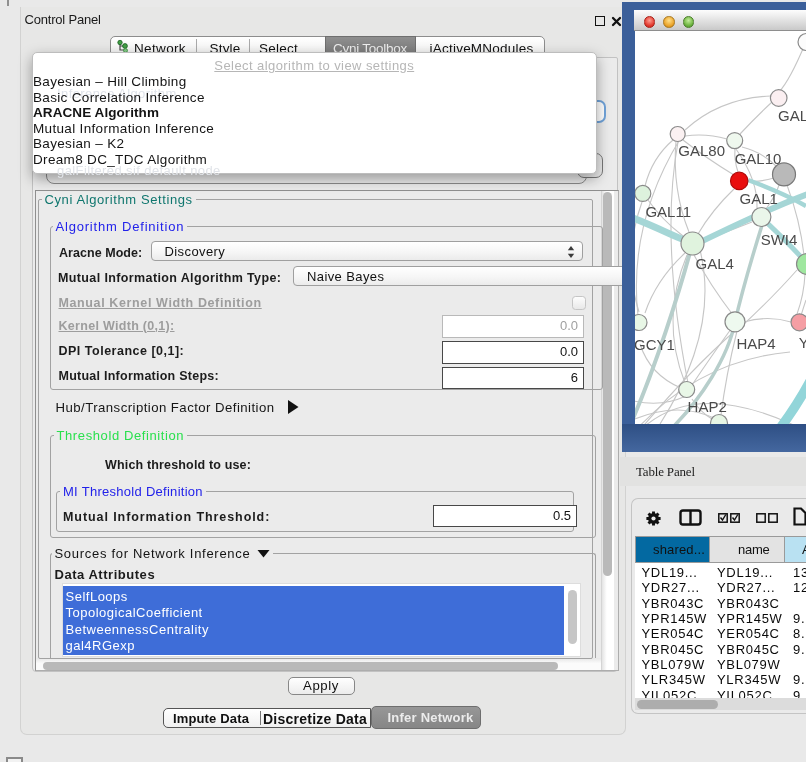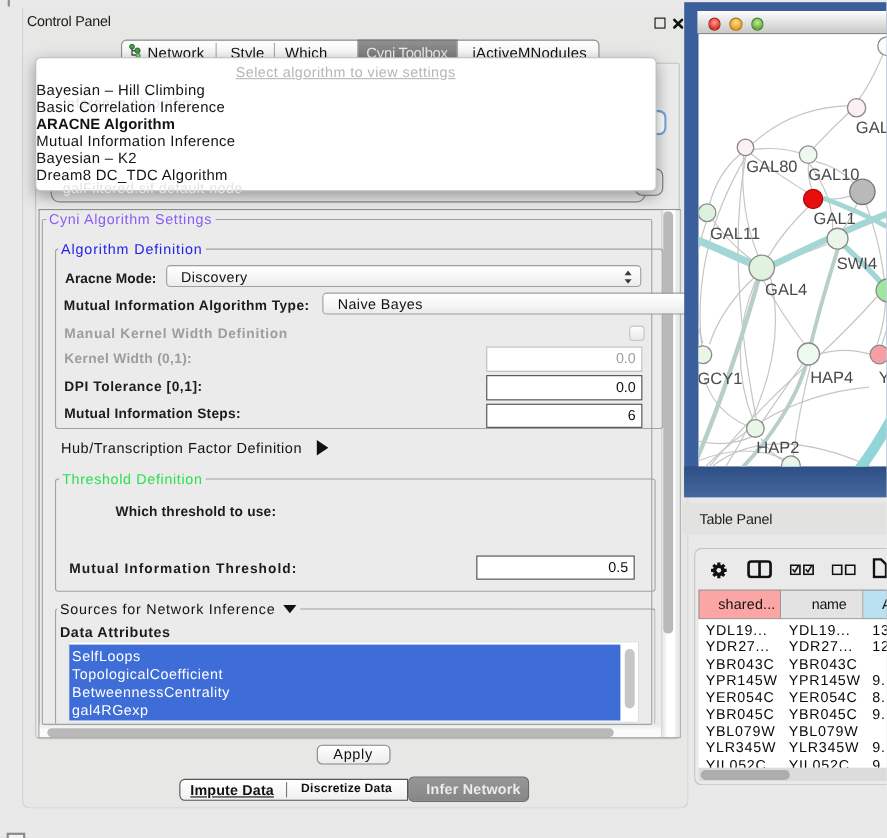--- a/index.html
+++ b/index.html
@@ -1,20 +1,20 @@
 <!DOCTYPE html>
 <html><head>
 <meta charset="utf-8">
 <style>
 * { margin:0; padding:0; box-sizing:border-box; }
 html,body { width:806px; height:762px; }
 body { font-family:"Liberation Sans", sans-serif; background:#e9e9e9; position:relative; overflow:hidden; }
 .abs { position:absolute; }
 .lbl { position:absolute; font-size:12.5px; font-weight:bold; color:#1c1c1c; letter-spacing:0.38px; white-space:nowrap; }
-.dis { color:#9d9d9d; }
+.dis { color:#9d9d9d;text-decoration:underline; }
 .grp { position:absolute; border:1px solid #a2a2a2; border-radius:3px; }
 .gt { position:absolute; top:-8px; background:#ebebeb; padding:0 3px; font-size:13px; white-space:nowrap; }
 .fld { position:absolute; background:#fff; font-size:13px; color:#111; text-align:right; padding-right:5px; line-height:19px; }
 .combo { position:absolute; background:linear-gradient(#ffffff, #f6f6f6 55%, #ebebeb); border:1px solid #9f9f9f; border-radius:4px; font-size:13px; color:#111; }
 .combo span { position:absolute; left:13px; top:2.5px; letter-spacing:0.4px;text-align:center; }
 .carr { position:absolute; right:7px; }
 </style>
 </head>
 <body>
 
@@ -36,40 +36,40 @@
   <div class="abs" style="left:228px;top:32px;width:1px;height:15px;background:#aaa;"></div>
   <div class="abs" style="left:304px;top:29px;width:91px;height:21px;background:linear-gradient(#8e8e8e,#797979);border:1px solid #6f6f6f;"></div>
   <svg class="abs" style="left:96px;top:32px" width="13" height="15" viewBox="0 0 13 15">
     <path d="M3 4 L3 11 L8 11 M3 7 L7 7" stroke="#4a4a4a" stroke-width="1.2" fill="none"></path>
     <circle cx="3" cy="3.5" r="2.2" fill="#43a047" stroke="#1b5e20" stroke-width="0.8"></circle>
     <circle cx="8" cy="7" r="2.4" fill="#43a047" stroke="#1b5e20" stroke-width="0.8"></circle>
     <circle cx="8.5" cy="11.5" r="2" fill="#81c784" stroke="#388e3c" stroke-width="0.8"></circle>
   </svg>
   <div class="abs" style="left:113px;top:33.5px;font-size:13.5px;color:#111;letter-spacing:0.35px;">Network</div>
   <div class="abs" style="left:188.5px;top:33.5px;font-size:13.5px;color:#111;letter-spacing:0.2px;">Style</div>
-  <div class="abs" style="left:238px;top:33.5px;font-size:13.5px;color:#111;letter-spacing:0.24px;">Which</div>
+  <div class="abs" style="left:238px;top:33.5px;font-size:13.5px;color:#111;letter-spacing:0.24px;">Select</div>
   <div class="abs" style="left:312px;top:33.5px;font-size:13.5px;color:#ededed;letter-spacing:-0.25px;">Cyni Toolbox</div>
   <div class="abs" style="left:408.5px;top:33.5px;font-size:13.5px;color:#111;letter-spacing:0.23px;">jActiveMNodules</div>
 
   <div class="abs" style="left:25px;top:120px;width:541px;height:56.5px;border:1.5px solid #8a8a8a;border-radius:8px;background:#ebebeb;"></div>
 
   <div class="abs" style="left:556px;top:146px;width:26px;height:25px;border:1.5px solid #787878;border-radius:7px;background:#e9e9e9;"></div>
 
   <div class="abs" style="left:570px;top:93px;width:15px;height:23px;border:2.5px solid #70a3d9;border-radius:0 7px 7px 0;border-left:none;background:#fff;"></div>
 
   <div class="abs" style="left:14px;top:182.5px;width:583.5px;height:481px;background:#ebebeb;border:1px solid #8f8f8f;border-right-color:#adadad;border-bottom-color:#adadad;"></div>
 
   <div class="abs" style="left:580px;top:183.5px;width:13px;height:479px;background:linear-gradient(90deg,#e3e3e3,#ffffff 40%,#ffffff);border-left:1px solid #d4d4d4;"></div>
   <div class="abs" style="left:581.5px;top:185px;width:9px;height:384px;background:#b9b9b9;border-radius:5px;"></div>
 
   <div class="abs" style="left:15px;top:651px;width:565px;height:12px;background:linear-gradient(#e6e6e6,#fbfbfb 45%,#fbfbfb);"></div>
   <div class="abs" style="left:22px;top:654.5px;width:515px;height:8px;background:#b9b9b9;border-radius:4px;"></div>
 
   <div class="grp" style="left:17px;top:191.5px;width:554.5px;height:460px;border-radius:2px;">
-    <span class="gt" style="left:2.5px;color:#8b5cf6;letter-spacing:0.6px;">Cyni Algorithm Settings</span>
+    <span class="gt" style="left:2.5px;color:#0f766e;letter-spacing:0.6px;">Cyni Algorithm Settings</span>
   </div>
 
   <div class="grp" style="left:29px;top:218.8px;width:553px;height:164px;">
     <span class="gt" style="left:1.5px;color:#2222ea;letter-spacing:0.8px;">Algorithm Definition</span>
   </div>
 
   <div class="lbl" style="left:38px;top:238.5px;letter-spacing:0.05px;">Aracne Mode:</div>
   <div class="combo" style="left:129.5px;top:233.5px;width:432px;height:20px;">
       <span>Discovery</span>
     <svg class="carr" style="top:4px;" width="8" height="12" viewBox="0 0 8 12">
@@ -103,42 +103,45 @@
   <svg class="abs" style="left:265px;top:391.5px;" width="14" height="16" viewBox="0 0 14 16">
       <path d="M2 1 L12.5 8 L2 15 Z" fill="#111"></path>
     </svg>
 
   <div class="grp" style="left:28.5px;top:427.8px;width:546px;height:103px;">
     <span class="gt" style="left:3px;color:#2ae04e;letter-spacing:0.6px;">Threshold Definition</span>
   </div>
 
   <div class="lbl" style="left:84px;top:451px;letter-spacing:0.16px;">Which threshold to use:</div>
 
+  <div class="grp" style="left:35px;top:484px;width:518px;height:41px;">
+    <span class="gt" style="left:3px;color:#2222ea;letter-spacing:0.28px;">MI Threshold Definition</span>
+  </div>
   <div class="lbl" style="left:42px;top:502.5px;letter-spacing:0.92px;">Mutual Information Threshold:</div>
   <div class="fld" style="left:412px;top:498px;width:144px;height:22px;border:1.5px solid #484848;">0.5</div>
 
   <div class="grp" style="left:28.5px;top:546px;width:546px;height:105px;border-bottom:none;border-radius:3px 3px 0 0;">
     <span class="gt" style="left:1px;color:#141414;letter-spacing:0.7px;">Sources for Network Inference <svg width="13" height="9" viewBox="0 0 13 9" style="margin-left:2px;">
           <path d="M0.5 1 L12.5 1 L6.5 8.5 Z" fill="#111"></path>
         </svg></span>
   </div>
   <div class="lbl" style="left:33.5px;top:560px;font-size:13px;letter-spacing:0.53px;">Data Attributes</div>
 
   <div class="abs" style="left:41px;top:576px;width:519px;height:73.5px;background:#fff;border:1px solid #ddd;">
     <div class="abs" style="left:0;top:2px;width:500.5px;height:68.5px;background:#3e6dd8;"></div>
     <div class="abs" style="left:2.5px;top:4.5px;font-size:13px;color:#fff;letter-spacing:0.5px;line-height:16.5px;">SelfLoops<br>TopologicalCoefficient<br>BetweennessCentrality<br>gal4RGexp</div>
     <div class="abs" style="left:505px;top:6px;width:8.5px;height:54px;background:#c6c6c6;border-radius:4.5px;"></div>
   </div>
 
   <div class="abs" style="left:266.5px;top:669.5px;width:67px;height:18px;background:linear-gradient(#ffffff,#ececec);border:1px solid #878787;border-radius:5px;text-align:center;font-size:13.2px;color:#111;line-height:16px;letter-spacing:0.6px;">Apply</div>
 
   <div class="abs" style="left:141.5px;top:701px;width:208px;height:20px;background:linear-gradient(#ffffff,#f0f0f0);border:1.5px solid #555;border-radius:5px 0 0 5px;"></div>
   <div class="abs" style="left:238.5px;top:704px;width:1px;height:14px;background:#777;"></div>
-  <div class="abs" style="left:141.5px;top:704px;width:97px;text-align:center;font-size:13px;font-weight:bold;color:#111;letter-spacing:0.15px;text-decoration:underline;">Impute Data</div>
-  <div class="abs" style="left:238.5px;top:704px;width:111px;text-align:center;font-size:11px;font-weight:bold;color:#111;letter-spacing:0.25px;">Discretize Data</div>
+  <div class="abs" style="left:141.5px;top:704px;width:97px;text-align:center;font-size:13px;font-weight:bold;color:#111;letter-spacing:0.15px;">Impute Data</div>
+  <div class="abs" style="left:238.5px;top:704px;width:111px;text-align:center;font-size:14px;font-weight:bold;color:#111;letter-spacing:0.25px;">Discretize Data</div>
   <div class="abs" style="left:349.5px;top:699px;width:110px;height:23px;background:linear-gradient(#979797,#868686);border:1px solid #6e6e6e;border-radius:5px;text-align:center;font-size:13px;font-weight:bold;color:#ececec;line-height:22px;letter-spacing:0.22px;padding-left:10px;">Infer Network</div>
 
   <div class="abs" style="left:10.5px;top:45px;width:565.5px;height:121.5px;background:#fff;border:1px solid #bdbdbd;border-radius:5px;box-shadow:0 5px 14px rgba(0,0,0,0.35);"></div>
   <div class="abs" style="left:36px;top:79px;font-size:13px;color:#dfe3ea;letter-spacing:0.4px;">Inference Algorithm</div>
   <div class="abs" style="left:36px;top:156px;font-size:13px;color:#e1e4e9;letter-spacing:0.4px;">galFiltered.sif default node</div>
   <div class="abs" style="left:10.5px;top:51px;width:565.5px;text-align:center;font-size:13px;color:#b6b6b6;letter-spacing:0.43px;text-decoration:underline;">Select algorithm to view settings</div>
   <div class="abs" style="left:12px;top:67px;font-size:13.5px;color:#141414;line-height:15.6px;letter-spacing:0.33px;">Bayesian – Hill Climbing<br>Basic Correlation Inference<br><span style="font-weight:bold;letter-spacing:0.08px;">ARACNE Algorithm</span><br>Mutual Information Inference<br>Bayesian – K2<br>Dream8 DC_TDC Algorithm</div>
 </div>
 
 <div class="abs" style="left:6px;top:757px;width:17px;height:12px;border:2px solid #8a8a8a;background:#f2f2f2;"></div>
@@ -226,21 +229,21 @@
     <text x="760.7" y="244.5">SWI4</text>
     <text x="695.5" y="268.5">GAL4</text>
     <text x="634" y="349.5">GCY1</text>
     <text x="736.5" y="348.5">HAP4</text>
     <text x="798.8" y="347.8">YE</text>
     <text x="687.6" y="412">HAP2</text>
   </g>
 </svg>
 
 <div class="abs" style="left:620px;top:456.5px;width:186px;height:29px;background:#e2e2e1;"></div>
-<div class="abs" style="left:636px;top:464px;font-size:13px;color:#1c1c1c;letter-spacing:-0.18px;">Table Panel</div>
+<div class="abs" style="left:636px;top:464px;font-size:13px;color:#1c1c1c;letter-spacing:-0.18px;font-family:Liberation Serif, serif;">Table Panel</div>
 
 <div class="abs" style="left:630.5px;top:497.5px;width:180px;height:216px;background:#eaeaea;border:1px solid #c4c4c4;border-radius:7px 0 0 7px;border-right:none;"></div>
 
 <svg class="abs" style="left:645px;top:510px;" width="17" height="17" viewBox="0 0 17 17">
   <g fill="#111">
       <circle cx="8.5" cy="8.5" r="5.4"></circle>
   <g stroke="#111" stroke-width="2.9">
         <path d="M8.5 1.4 V4 M8.5 13 V15.6 M1.4 8.5 H4 M13 8.5 H15.6 M3.5 3.5 L5.4 5.4 M11.6 11.6 L13.5 13.5 M13.5 3.5 L11.6 5.4 M5.4 11.6 L3.5 13.5"></path>
       </g>
     </g>
@@ -257,21 +260,21 @@
 </svg>
 <svg class="abs" style="left:755.5px;top:513px;" width="22" height="10" viewBox="0 0 22 10">
   <rect x="0.8" y="0.8" width="8.4" height="8.4" fill="none" stroke="#111" stroke-width="1.5"></rect>
   <rect x="12.8" y="0.8" width="8.4" height="8.4" fill="none" stroke="#111" stroke-width="1.5"></rect>
 </svg>
 <svg class="abs" style="left:793px;top:507px;" width="14" height="19" viewBox="0 0 14 19">
   <path d="M1.5 1.5 H8 L12.5 6 V17.5 H1.5 Z" fill="none" stroke="#111" stroke-width="2.2"></path>
 </svg>
 
 <div class="abs" style="left:634.5px;top:536px;width:172px;height:26.5px;">
-  <div class="abs" style="left:0;top:0;width:75px;height:26.5px;background:#fca5a5;border:1px solid #9a9a9a;text-align:center;font-size:13px;color:#111;line-height:25px;letter-spacing:0.16px;text-indent:14px;">shared...</div>
+  <div class="abs" style="left:0;top:0;width:75px;height:26.5px;background:#0369a1;border:1px solid #9a9a9a;text-align:center;font-size:13px;color:#111;line-height:25px;letter-spacing:0.16px;text-indent:14px;">shared...</div>
   <div class="abs" style="left:75px;top:0;width:75.4px;height:26.5px;background:#e3e3e3;border:1px solid #9a9a9a;border-left:none;text-align:center;font-size:13px;color:#111;line-height:25px;letter-spacing:-0.3px;text-indent:14px;">name</div>
   <div class="abs" style="left:150.4px;top:0;width:22px;height:26.5px;background:#b9e1f2;border:1px solid #9a9a9a;border-left:none;font-size:13px;color:#111;line-height:25px;padding-left:17px;">A</div>
 </div>
 <div class="abs" style="left:634.5px;top:562.5px;width:172px;height:135px;background:#fff;overflow:hidden;">
   <div class="abs" style="left:7px;top:2.5px;font-size:13px;color:#0a0a0a;line-height:15.35px;letter-spacing:0.7px;">YDL19...<br>YDR27...<br>YBR043C<br>YPR145W<br>YER054C<br>YBR045C<br>YBL079W<br>YLR345W<br>YIL052C</div>
   <div class="abs" style="left:82.5px;top:2.5px;font-size:13px;color:#0a0a0a;line-height:15.35px;letter-spacing:0.7px;">YDL19...<br>YDR27...<br>YBR043C<br>YPR145W<br>YER054C<br>YBR045C<br>YBL079W<br>YLR345W<br>YIL052C</div>
   <div class="abs" style="left:158.5px;top:2.5px;font-size:13px;color:#0a0a0a;line-height:15.35px;letter-spacing:0.7px;">13<br>12<br>&nbsp;<br>9.<br>8.<br>9.<br>&nbsp;<br>9.<br>9.</div>
 </div>
 <div class="abs" style="left:634.5px;top:697.5px;width:172px;height:12.5px;background:#dcdcdc;"></div>
 <div class="abs" style="left:636.5px;top:699.5px;width:81px;height:9px;background:#adadad;border-radius:4.5px;"></div>

